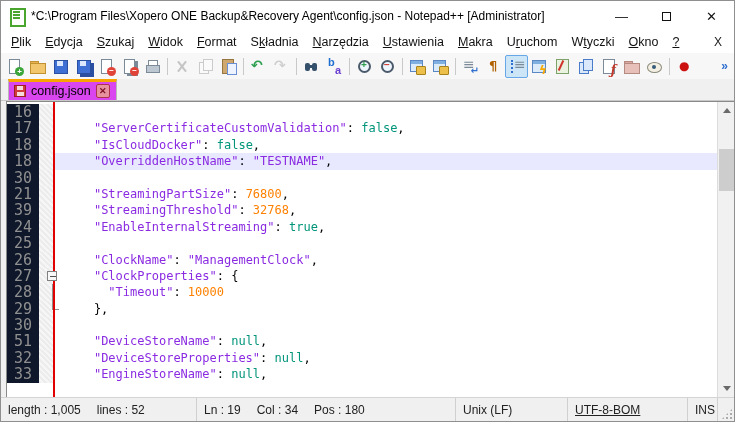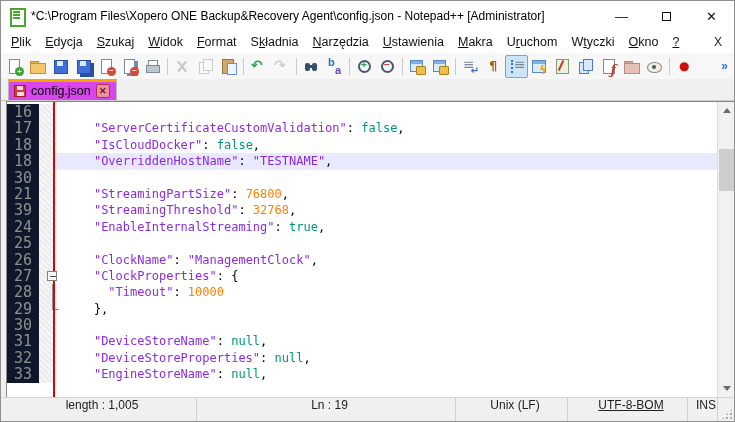--- a/index.html
+++ b/index.html
@@ -126,21 +126,21 @@
   .vscroll { position:absolute; top:0; right:0; width:17px; bottom:0; background:#f1f1f1; border-left:1px solid #dcdcdc; }
   .sb-arrow { position:absolute; left:0; width:17px; height:17px; display:flex; align-items:center; justify-content:center; }
   .sb-arrow.up { top:0; } .sb-arrow.down { bottom:0; }
   .tri-up { width:0; height:0; border-left:4px solid transparent; border-right:4px solid transparent; border-bottom:5px solid #6a6a6a; }
   .tri-down { width:0; height:0; border-left:4px solid transparent; border-right:4px solid transparent; border-top:5px solid #6a6a6a; }
   .sb-thumb { position:absolute; left:1px; width:15px; top:47px; height:42px; background:#cdcdcd; }
   
   .statusbar { height:24px; background:#f0f0f0; border-top:1px solid #d4d4d4; display:flex;
     align-items:center; font-size:12px; color:#222; flex:0 0 auto; }
   .sb-sec { height:100%; display:flex; align-items:center; padding-left:7px; gap:16px;
-    border-right:1px solid #d0d0d0; white-space:nowrap; overflow:hidden;flex-direction:column; }
+    border-right:1px solid #d0d0d0; white-space:nowrap; overflow:hidden; }
   .sb-doc { flex:0 0 196px; } .sb-caret { flex:0 0 259px; } .sb-eol { flex:0 0 112px; }
   .sb-enc { flex:0 0 120px;text-decoration:underline; } .sb-ins { flex:0 0 30px; }
   .sb-grip { flex:1 1 auto; height:100%; position:relative; }
   .sb-grip::after { content:""; position:absolute; right:1px; bottom:1px; width:12px; height:12px;
     background-image:radial-gradient(#ababab 1.2px, transparent 1.3px); background-size:4px 4px;
     clip-path:polygon(100% 0, 100% 100%, 0 100%); }
 </style>
 </head>
 <body>
 
@@ -291,21 +291,21 @@
         <div class="eline"><span class="enum">30</span><span class="ehatch"></span><span class="efold"></span><span class="etext"></span></div>
         <div class="eline"><span class="enum">21</span><span class="ehatch"></span><span class="efold"></span><span class="etext"><span class="tok-p">    </span><span class="tok-s">"StreamingPartSize"</span><span class="tok-p">: </span><span class="tok-n">76800</span><span class="tok-p">,</span></span></div>
         <div class="eline"><span class="enum">39</span><span class="ehatch"></span><span class="efold"></span><span class="etext"><span class="tok-p">    </span><span class="tok-s">"StreamingThreshold"</span><span class="tok-p">: </span><span class="tok-n">32768</span><span class="tok-p">,</span></span></div>
         <div class="eline"><span class="enum">24</span><span class="ehatch"></span><span class="efold"></span><span class="etext"><span class="tok-p">    </span><span class="tok-s">"EnableInternalStreaming"</span><span class="tok-p">: </span><span class="tok-b">true</span><span class="tok-p">,</span></span></div>
         <div class="eline"><span class="enum">25</span><span class="ehatch"></span><span class="efold"></span><span class="etext"></span></div>
         <div class="eline"><span class="enum">26</span><span class="ehatch"></span><span class="efold"></span><span class="etext"><span class="tok-p">    </span><span class="tok-s">"ClockName"</span><span class="tok-p">: </span><span class="tok-s">"ManagementClock"</span><span class="tok-p">,</span></span></div>
         <div class="eline"><span class="enum">27</span><span class="ehatch"></span><span class="efold"><span class="fold-box"></span></span><span class="etext"><span class="tok-p">    </span><span class="tok-s">"ClockProperties"</span><span class="tok-p">: {</span></span></div>
         <div class="eline"><span class="enum">28</span><span class="ehatch"></span><span class="efold"><span class="fold-mid"></span></span><span class="etext"><span class="tok-p">      </span><span class="tok-s">"Timeout"</span><span class="tok-p">: </span><span class="tok-n">10000</span></span></div>
         <div class="eline"><span class="enum">29</span><span class="ehatch"></span><span class="efold"><span class="fold-end"></span></span><span class="etext"><span class="tok-p">    },</span></span></div>
         <div class="eline"><span class="enum">30</span><span class="ehatch"></span><span class="efold"></span><span class="etext"></span></div>
-        <div class="eline"><span class="enum">31</span><span class="ehatch"></span><span class="efold"></span><span class="etext"><span class="tok-p">    </span><span class="tok-s">"DeviceStoreName"</span><span class="tok-p">: </span><span class="tok-b">null</span><span class="tok-p">,</span></span></div>
+        <div class="eline"><span class="enum">51</span><span class="ehatch"></span><span class="efold"></span><span class="etext"><span class="tok-p">    </span><span class="tok-s">"DeviceStoreName"</span><span class="tok-p">: </span><span class="tok-b">null</span><span class="tok-p">,</span></span></div>
         <div class="eline"><span class="enum">32</span><span class="ehatch"></span><span class="efold"></span><span class="etext"><span class="tok-p">    </span><span class="tok-s">"DeviceStoreProperties"</span><span class="tok-p">: </span><span class="tok-b">null</span><span class="tok-p">,</span></span></div>
         <div class="eline"><span class="enum">33</span><span class="ehatch"></span><span class="efold"></span><span class="etext"><span class="tok-p">    </span><span class="tok-s">"EngineStoreName"</span><span class="tok-p">: </span><span class="tok-b">null</span><span class="tok-p">,</span></span></div>
       </div>
     <div class="change-bar"></div>
     <div class="vscroll">
       <span class="sb-arrow up">
           <span class="tri-up"></span>
         </span>
       <span class="sb-thumb"></span>
       <span class="sb-arrow down">

